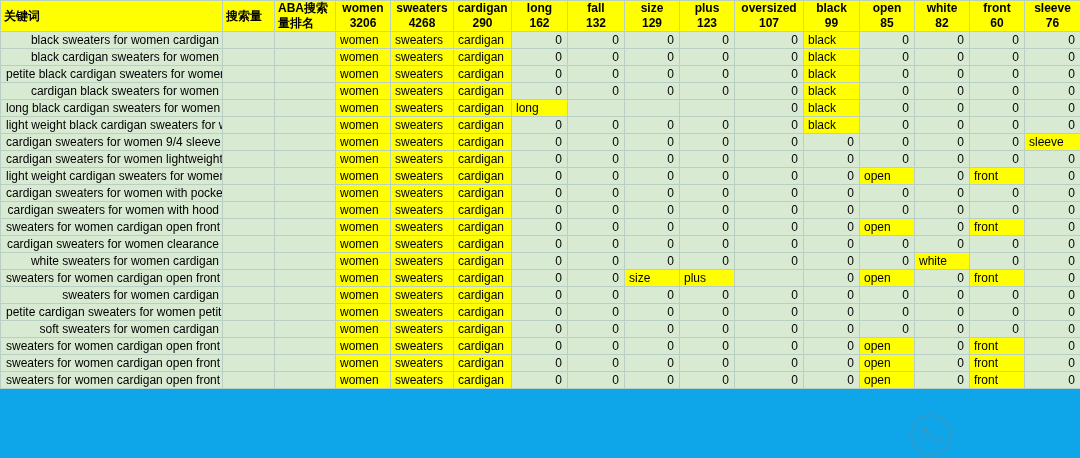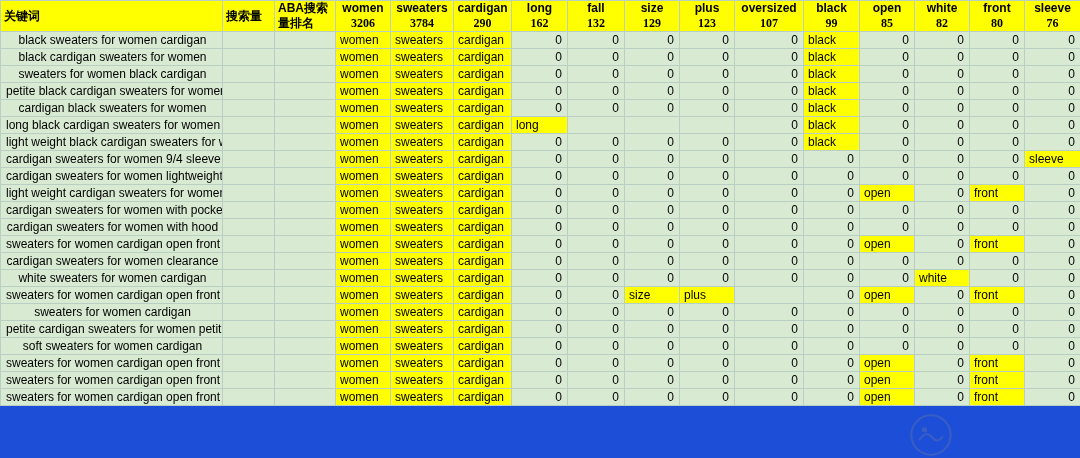--- a/index.html
+++ b/index.html
@@ -10,21 +10,21 @@
   body {
     font-family: "Liberation Sans", sans-serif;
     font-size: 12px;
     color: #000000;
   }
   .sheet {
     width: 1080px;
     height: 458px;
     overflow: hidden;
     position: relative;
-    background: #1d4ed8;
+    background: #0ea5e9;
   }
   table.grid {
     border-collapse: collapse;
     table-layout: fixed;
     width: 1080px;
   }
   table.grid th, table.grid td {
     border: 1px solid #b9cfc3;
     padding: 0 3px;
     font-size: 12px;
@@ -50,30 +50,29 @@
   thead th.center {
     text-align: center;
   }
   thead th .hl1 {
     display: block;
     line-height: 15px;
   }
   thead th .hl2 {
     display: block;
     line-height: 15px;
-    font-family: Liberation Serif, serif;
   }
   
   tbody td {
     background: #d9ead3;
     height: 17px;
     line-height: 17px;
   }
   tbody td.kw {
-    text-align: center;
+    text-align: right;
     padding-left: 5px;
   }
   tbody td.num {
     text-align: right;
     padding-right: 5px;
   }
   tbody td.tok {
     text-align: left;
     padding-left: 4px;
     background: #ffff00;
@@ -122,21 +121,21 @@
         <th class="kw">
           <span class="hl1">ABA搜索</span>
           <span class="hl2">量排名</span>
         </th>
         <th class="center">
           <span class="hl1">women</span>
           <span class="hl2">3206</span>
         </th>
         <th class="center">
           <span class="hl1">sweaters</span>
-          <span class="hl2">3784</span>
+          <span class="hl2">4268</span>
         </th>
         <th class="center">
           <span class="hl1">cardigan</span>
           <span class="hl2">290</span>
         </th>
         <th class="center">
           <span class="hl1">long</span>
           <span class="hl2">162</span>
         </th>
         <th class="center">
@@ -162,21 +161,21 @@
         <th class="center">
           <span class="hl1">open</span>
           <span class="hl2">85</span>
         </th>
         <th class="center">
           <span class="hl1">white</span>
           <span class="hl2">82</span>
         </th>
         <th class="center">
           <span class="hl1">front</span>
-          <span class="hl2">80</span>
+          <span class="hl2">60</span>
         </th>
         <th class="center">
           <span class="hl1">sleeve</span>
           <span class="hl2">76</span>
         </th>
       </tr>
     </thead>
     <tbody id="tbody">
         <tr>
           <td class="kw">black sweaters for women cardigan</td>
@@ -191,38 +190,20 @@
           <td class="num">0</td>
           <td class="num">0</td>
           <td class="tok">black</td>
           <td class="num">0</td>
           <td class="num">0</td>
           <td class="num">0</td>
           <td class="num">0</td>
         </tr>
         <tr>
           <td class="kw">black cardigan sweaters for women</td>
-          <td class="blank"></td>
-          <td class="blank"></td>
-          <td class="tok">women</td>
-          <td class="tok">sweaters</td>
-          <td class="tok">cardigan</td>
-          <td class="num">0</td>
-          <td class="num">0</td>
-          <td class="num">0</td>
-          <td class="num">0</td>
-          <td class="num">0</td>
-          <td class="tok">black</td>
-          <td class="num">0</td>
-          <td class="num">0</td>
-          <td class="num">0</td>
-          <td class="num">0</td>
-        </tr>
-        <tr>
-          <td class="kw">sweaters for women black cardigan</td>
           <td class="blank"></td>
           <td class="blank"></td>
           <td class="tok">women</td>
           <td class="tok">sweaters</td>
           <td class="tok">cardigan</td>
           <td class="num">0</td>
           <td class="num">0</td>
           <td class="num">0</td>
           <td class="num">0</td>
           <td class="num">0</td>

